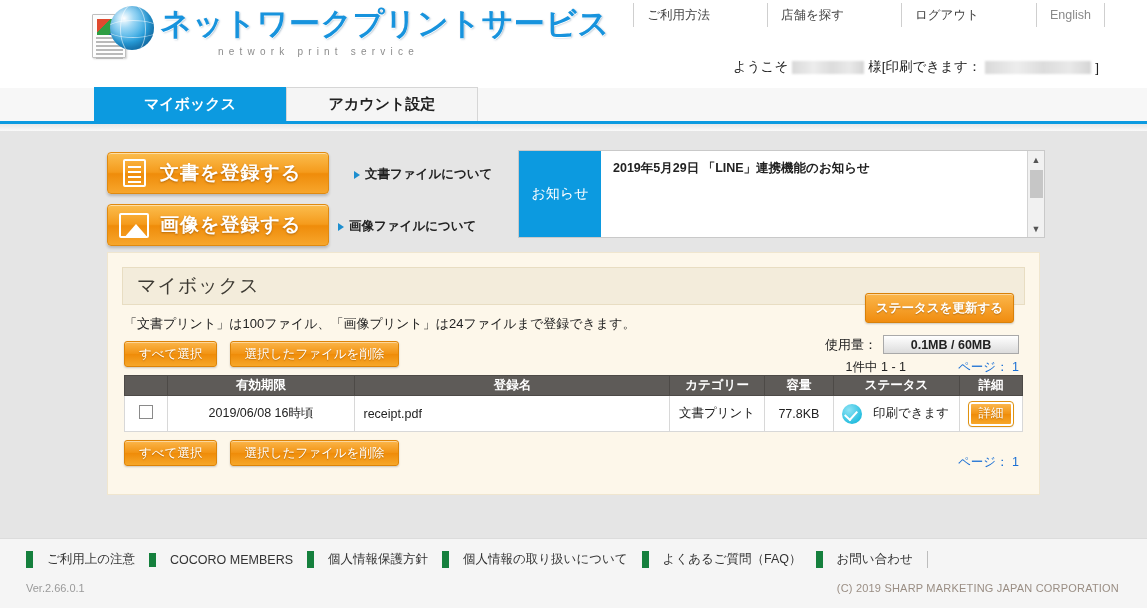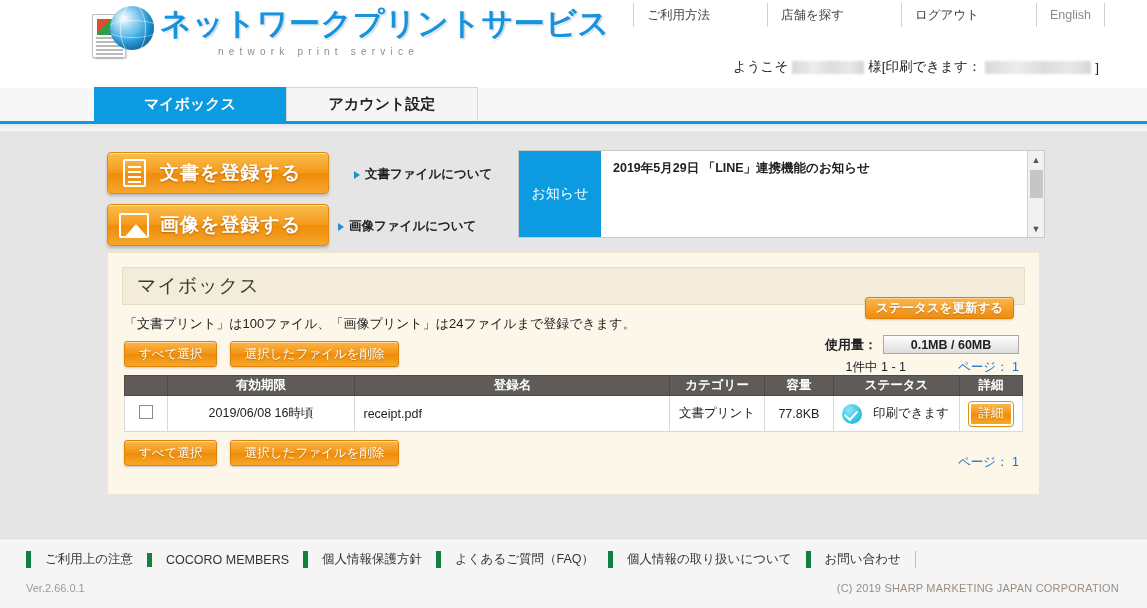--- a/index.html
+++ b/index.html
@@ -158,39 +158,39 @@
   .mybox {
     position: absolute; left: 107px; top: 252px; width: 933px; height: 243px;
     background: #fdf7ea; border: 1px solid #f0e6cf;
   }
   .mybox-head {
     margin: 14px 14px 0 14px; height: 38px; background: #f3ecdb; border: 1px solid #e8ddc2;
     display: flex; align-items: center; justify-content: space-between; padding: 0 10px 0 14px;
   }
   .mybox-title { font-size: 19px; color: #3d3a33; letter-spacing: 1px; }
   .btn-refresh {
-    height: 22px; padding: 0 10px; display: flex; align-items: center;
+    height: 30px; padding: 0 10px; display: flex; align-items: center;
     background: linear-gradient(#fbb64b,#f08c0f); border: 1px solid #d98109; border-radius: 3px;
     color: #fff; font-size: 12.5px; font-weight: bold; cursor: pointer;
     box-shadow: 0 1px 2px rgba(0,0,0,.2), inset 0 1px 0 rgba(255,255,255,.45);
     text-shadow: 0 1px 1px rgba(140,80,0,.5); white-space: nowrap; margin-top: 44px;
   }
   .limit-note { margin: 10px 0 0 16px; font-size: 13px; color: #222; white-space: nowrap; }
 
   .actions-row { position: relative; margin: 8px 0 0 16px; height: 28px; }
   .btn-orange {
     height: 26px; padding: 0 14px; display: inline-flex; align-items: center;
     background: linear-gradient(#fbb64b,#f29312 50%,#ef8c09 52%,#f7a729); border: 1px solid #dd8408;
     border-radius: 3px; color: #fff; font-size: 12.5px; cursor: pointer;
     box-shadow: 0 1px 2px rgba(0,0,0,.2), inset 0 1px 0 rgba(255,255,255,.45);
     text-shadow: 0 1px 1px rgba(140,80,0,.5); margin-right: 8px; white-space: nowrap;
   }
   .usage-box { position: absolute; right: 20px; top: -6px; text-align: right; }
   .usage-line { display: flex; align-items: center; justify-content: flex-end; }
-  .usage-label { font-size: 13px; font-weight: bold; color: #222; margin-right: 6px; white-space: nowrap; }
+  .usage-label { font-size: 13px; font-weight: normal; color: #222; margin-right: 6px; white-space: nowrap; }
   .usage-val {
     width: 136px; height: 19px; border: 1px solid #a9a9a9;
     background: linear-gradient(#ffffff,#dcdcdc); display: flex; align-items: center; justify-content: center;
     font-size: 12.5px; font-weight: bold; color: #222; font-family: "Liberation Sans", sans-serif;
   }
   .count-line { margin-top: 5px; display: flex; align-items: center; justify-content: flex-end; gap: 52px; font-size: 12.5px; color: #222; white-space: nowrap; }
   .pglink { color: #1a6fd4; }
   .pgnum { color: #1a6fd4; }
 
   
@@ -230,21 +230,21 @@
     box-shadow: 0 1px 2px rgba(0,0,0,.22); text-shadow: 0 1px 1px rgba(140,80,0,.5);
   }
   .bottom-row { position: relative; margin: 8px 0 0 16px; height: 30px; }
   .bottom-page { position: absolute; right: 20px; top: 14px; font-size: 12.5px; color: #222; white-space: nowrap; }
 
   
   .footer { position: absolute; left: 0; top: 538px; width: 1147px; height: 70px; background: #f5f5f5; border-top: 1px solid #dcdcdc; }
   .footlinks { display: flex; align-items: center; padding: 12px 0 0 26px; }
   .footlinks a {
     font-size: 12.5px; color: #333; text-decoration: none; padding: 0 14px;
-    border-left: 5px solid #15803d; white-space: nowrap;
+    border-left: 7px solid #15803d; white-space: nowrap;
   }
   .footlinks a:last-child { border-right: 1px solid #bdbdbd; }
   .footbottom { display: flex; justify-content: space-between; padding: 14px 28px 0 26px; }
   .ver { font-size: 11px; color: #9a9a9a; }
   .copy { font-size: 11px; color: #9a8e84; letter-spacing: .2px; }
 </style>
 </head>
 <body>
 
 <div class="page">
@@ -403,22 +403,22 @@
         <span class="pgnum">1</span>
       </span>
     </div>
   </div>
 
   <div class="footer">
     <div class="footlinks">
       <a href="#">ご利用上の注意</a>
       <a href="#">COCORO MEMBERS</a>
       <a href="#">個人情報保護方針</a>
+      <a href="#">個人情報の取り扱いについて</a>
       <a href="#">よくあるご質問（FAQ）</a>
-      <a href="#">個人情報の取り扱いについて</a>
       <a href="#">お問い合わせ</a>
     </div>
     <div class="footbottom">
       <span class="ver">Ver.2.66.0.1</span>
       <span class="copy">(C) 2019 SHARP MARKETING JAPAN CORPORATION</span>
     </div>
   </div>
 
 </div>
 

